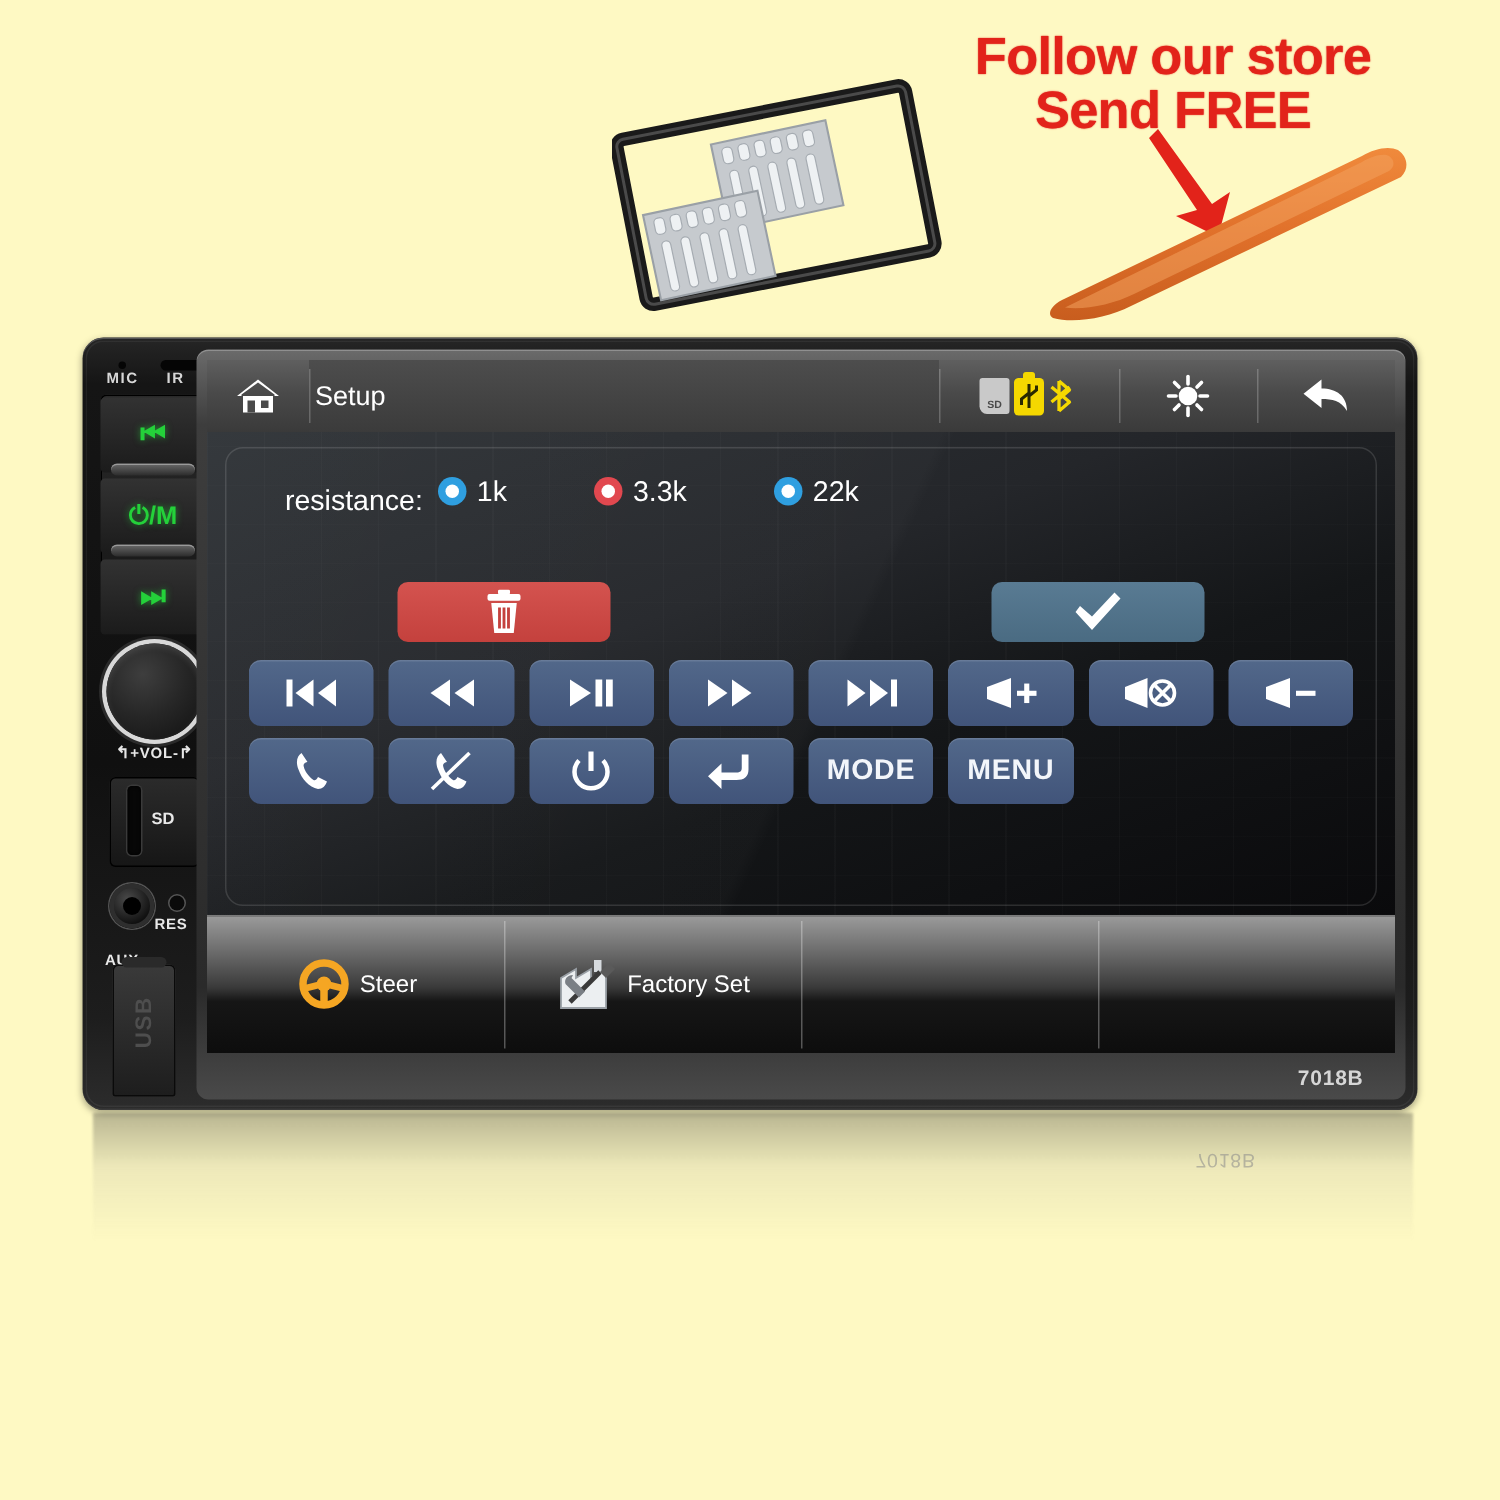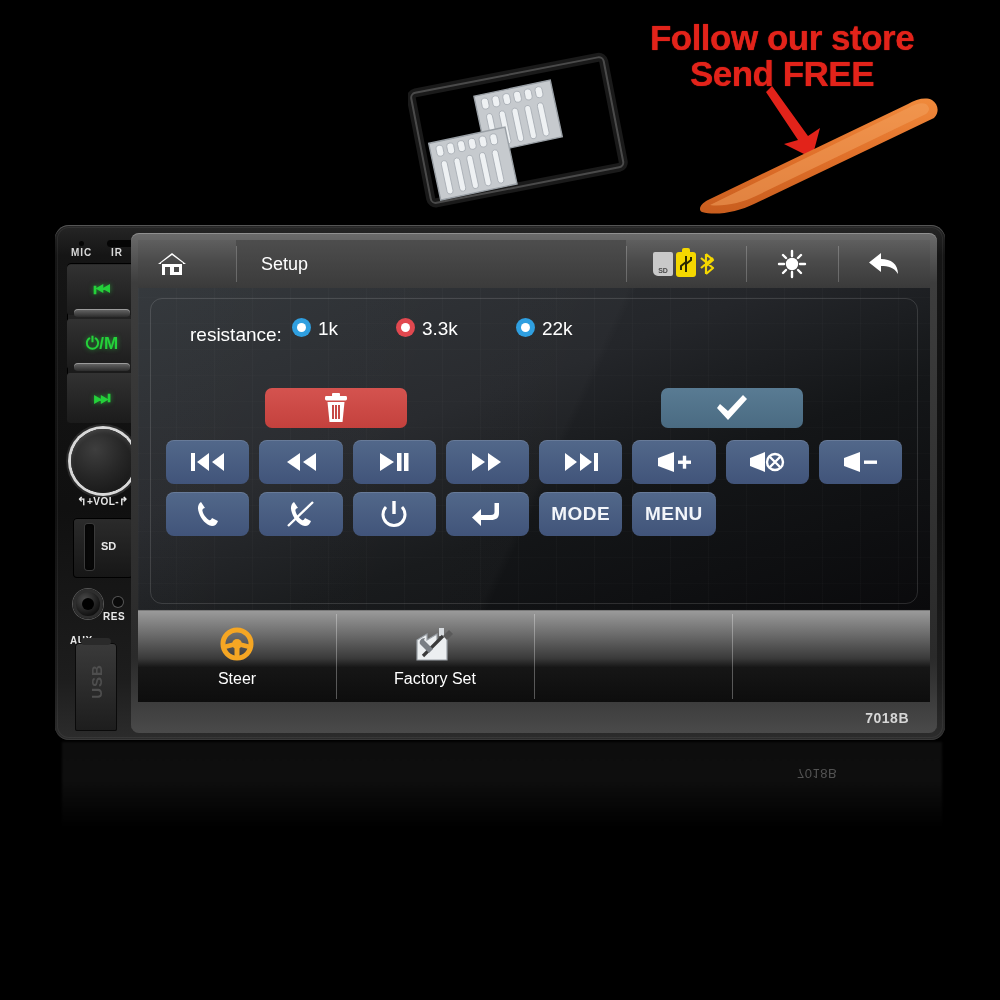--- a/index.html
+++ b/index.html
@@ -2,21 +2,21 @@
 <html><head>
 <meta charset="utf-8">
 <style>
   * { box-sizing: border-box; margin: 0; padding: 0; }
   html, body {
     width: 1000px; height: 1000px;
     background: #ffffff;
     font-family: "Liberation Sans", sans-serif;
     overflow: hidden;
   }
-  #stage { position: relative; width: 1000px; height: 1000px; background:#000000; }
+  #stage { position: relative; width: 1000px; height: 1000px; background:#fef9c3; }
 
   
   .promo {
     position: absolute; left: 612px; top: 20px; width: 340px;
     text-align: center; color: #e2231a; font-weight: bold;
     line-height: 1.02; letter-spacing: -0.5px;
     text-shadow: 0 0 1px #e2231a;
   }
   .promo .l1 { font-size: 35px; display:block; }
   .promo .l2 { font-size: 35px; display:block; }
@@ -149,22 +149,22 @@
     background: linear-gradient(180deg,#5f5f5f 0%,#4a4a4a 45%,#3a3a3a 100%);
     color:#fff;
   }
   .tb-cell{ display:flex; align-items:center; justify-content:center; position:relative; }
   .tb-cell + .tb-cell::before{
     content:""; position:absolute; left:0; top:6px; bottom:6px; width:1px;
     background: rgba(255,255,255,.22);
   }
   .tb-home{ width:68px; }
   .tb-vol{ width:100px; gap:7px; font-size:19px; font-weight:bold; }
-  .tb-setup{ flex:1; justify-content:flex-start; padding-left:25px; font-size:18px;
-     background: linear-gradient(180deg,#4d4d4d 0%,#3b3b3b 100%); margin-left: 30px; }
+  .tb-setup{ flex:1; justify-content:flex-start; padding-left:4px; font-size:18px;
+     background: linear-gradient(180deg,#4d4d4d 0%,#3b3b3b 100%); }
   .tb-status{ width:120px; gap:3px; }
   .tb-bright{ width:92px; }
   .tb-back{ width:92px; }
 
   .sd-chip{ width:20px; height:24px; background:#c9c9c9; border-radius:2px 2px 2px 5px;
     position:relative; display:flex; align-items:flex-end; justify-content:center;}
   .sd-chip span{ font-size:7px; color:#4a4a4a; font-weight:bold; margin-bottom:2px;}
   .usb-chip{ width:20px; height:25px; background:#f5d800; border-radius:3px; position:relative;}
   .usb-chip::before{ content:""; position:absolute; left:6px; top:-4px; width:8px; height:5px; background:#f5d800; border-radius:2px 2px 0 0;}
 
@@ -217,21 +217,21 @@
   .gbtn.text{ font-size:19px; }
   .gbtn.blank{ background:none; box-shadow:none; }
 
   
   .tabs{
     height:92px; flex:0 0 92px; display:flex;
     background: linear-gradient(180deg,#9a9a9a 0%,#6d6d6d 25%,#3a3a3a 52%,#161616 62%,#0d0d0d 100%);
     border-top:1px solid rgba(255,255,255,.45);
   }
   .tab{
-    flex:1; position:relative; display:flex; flex-direction:column;
+    flex:1; position:relative; display:flex; flex-direction:row;
     align-items:center; justify-content:center; gap:4px; color:#fff; font-size:16px;
   }
   .tab + .tab::before{
     content:""; position:absolute; left:0; top:3px; bottom:3px; width:1px;
     background: rgba(255,255,255,.3);
   }
   .tab .ico{ height:40px; display:flex; align-items:center; justify-content:center; }
   .tab .lbl{ margin-top:1px; }
 
   .model-no{

